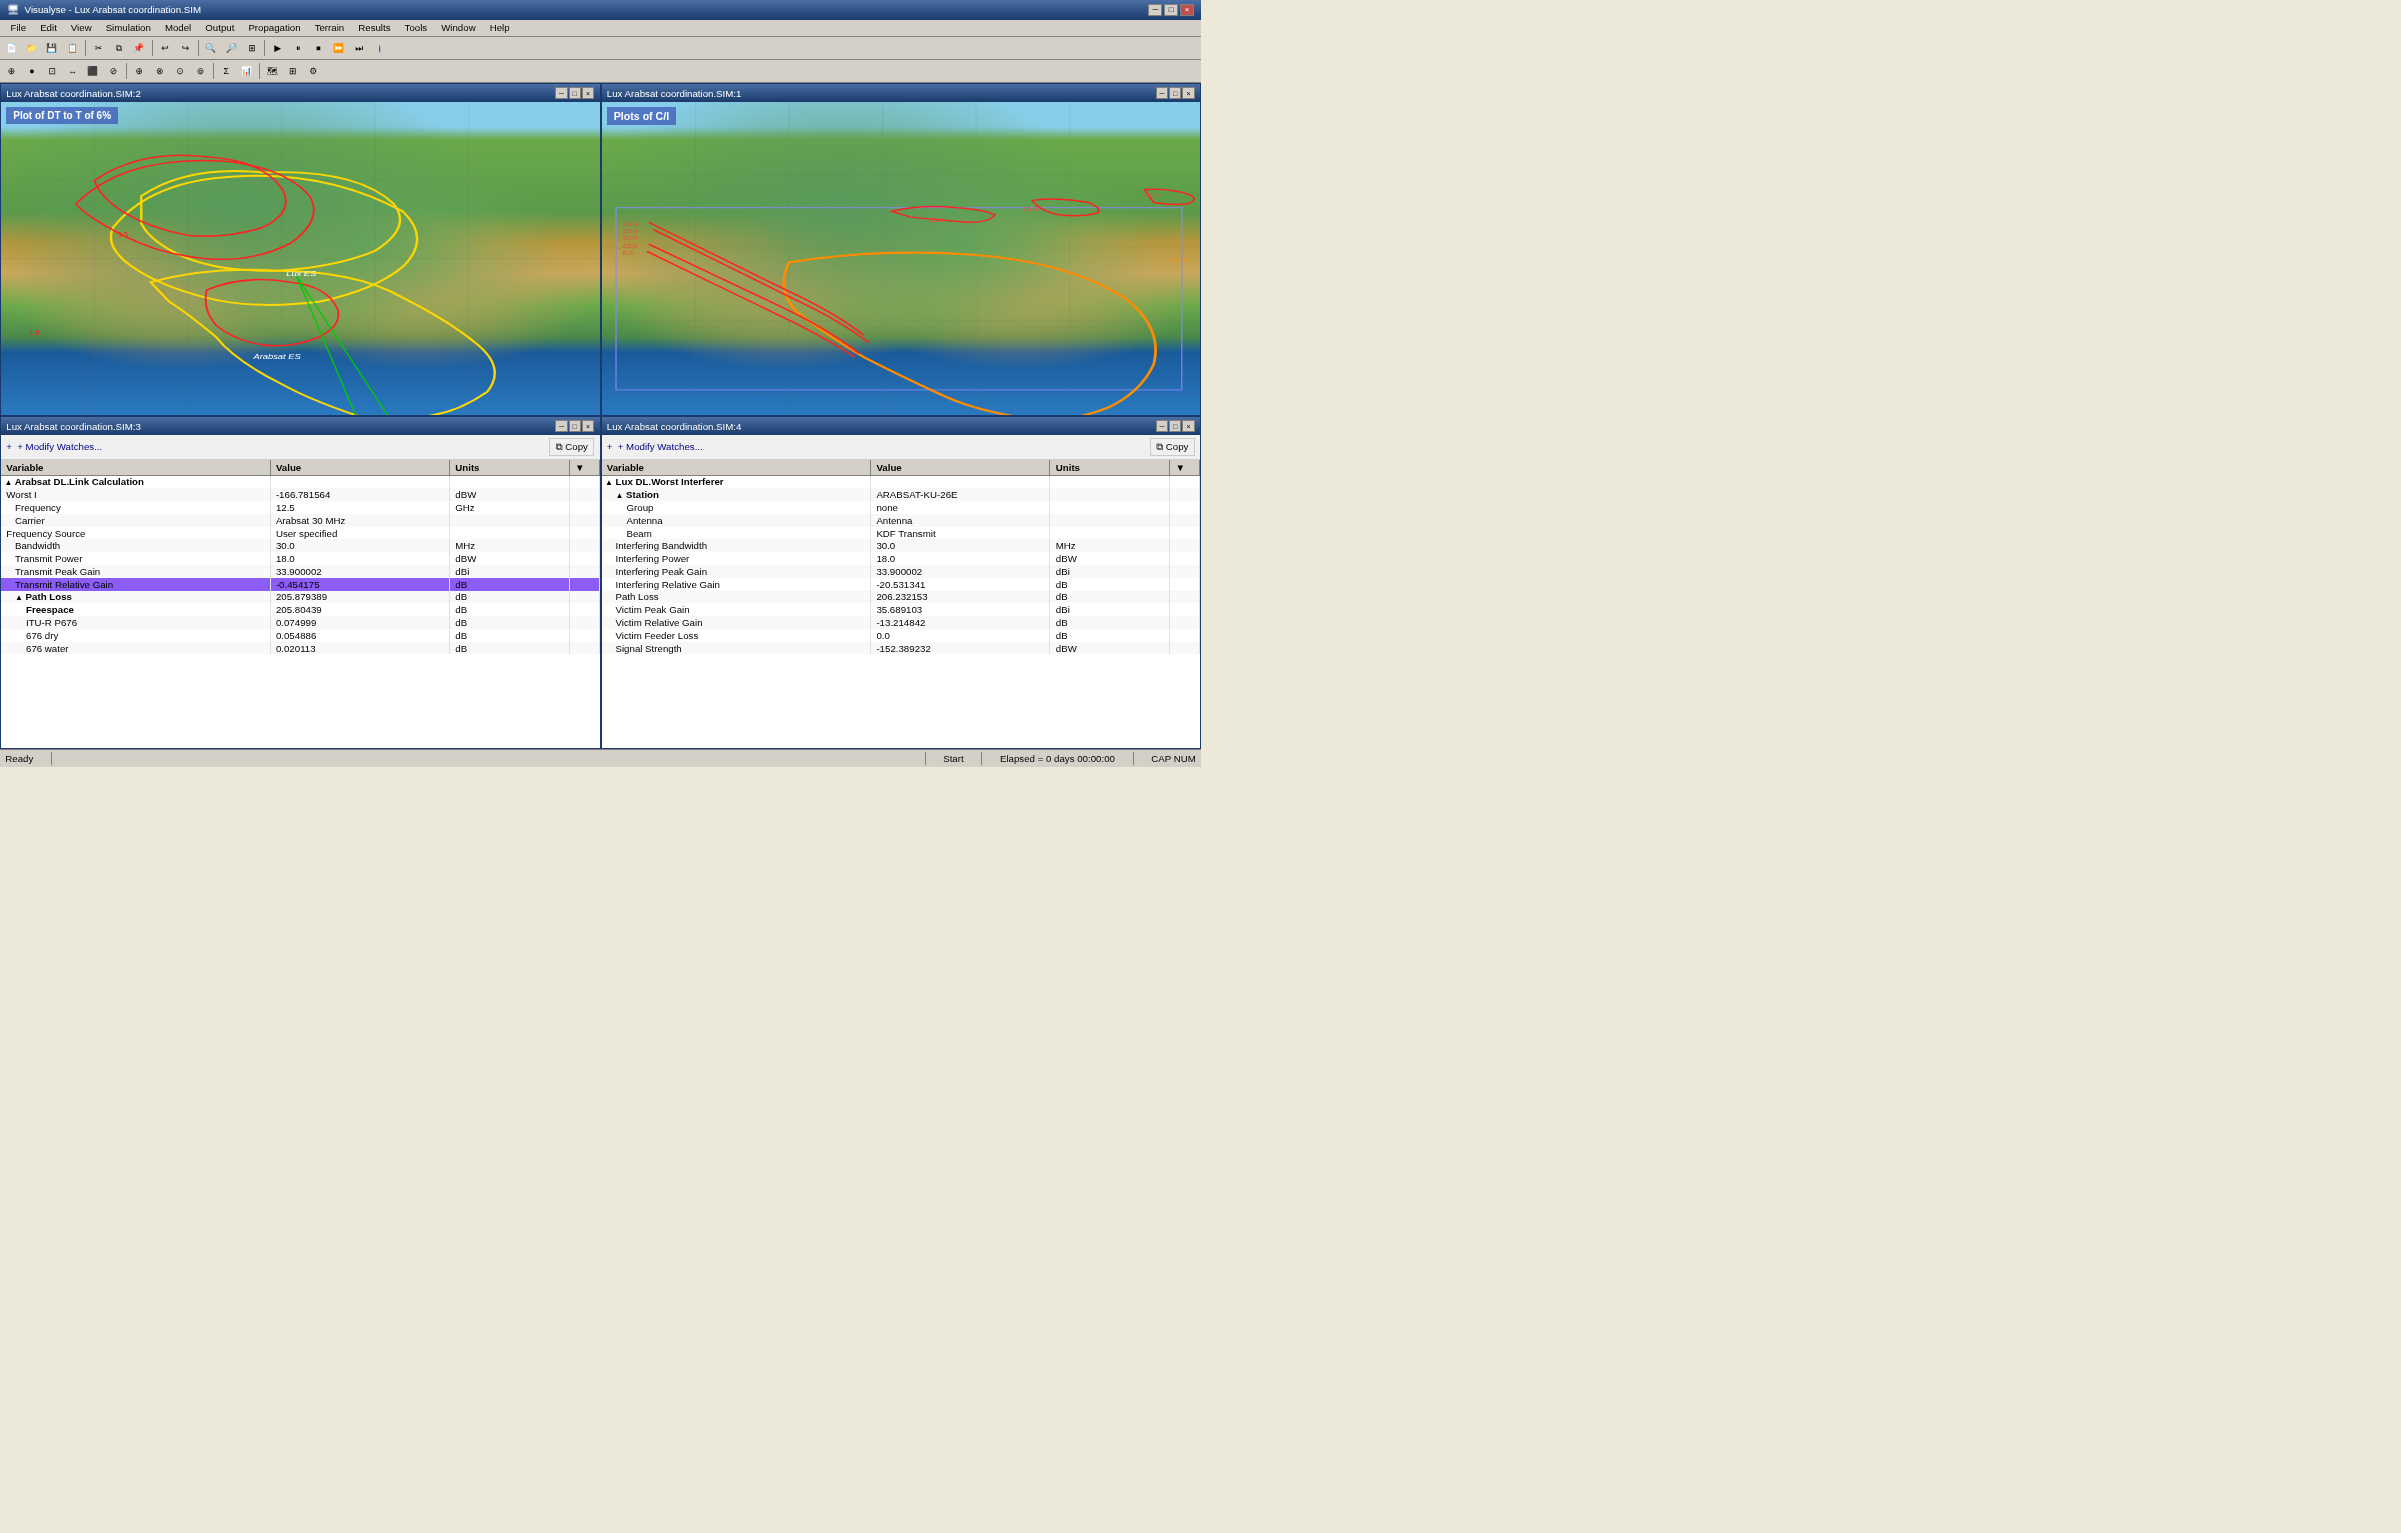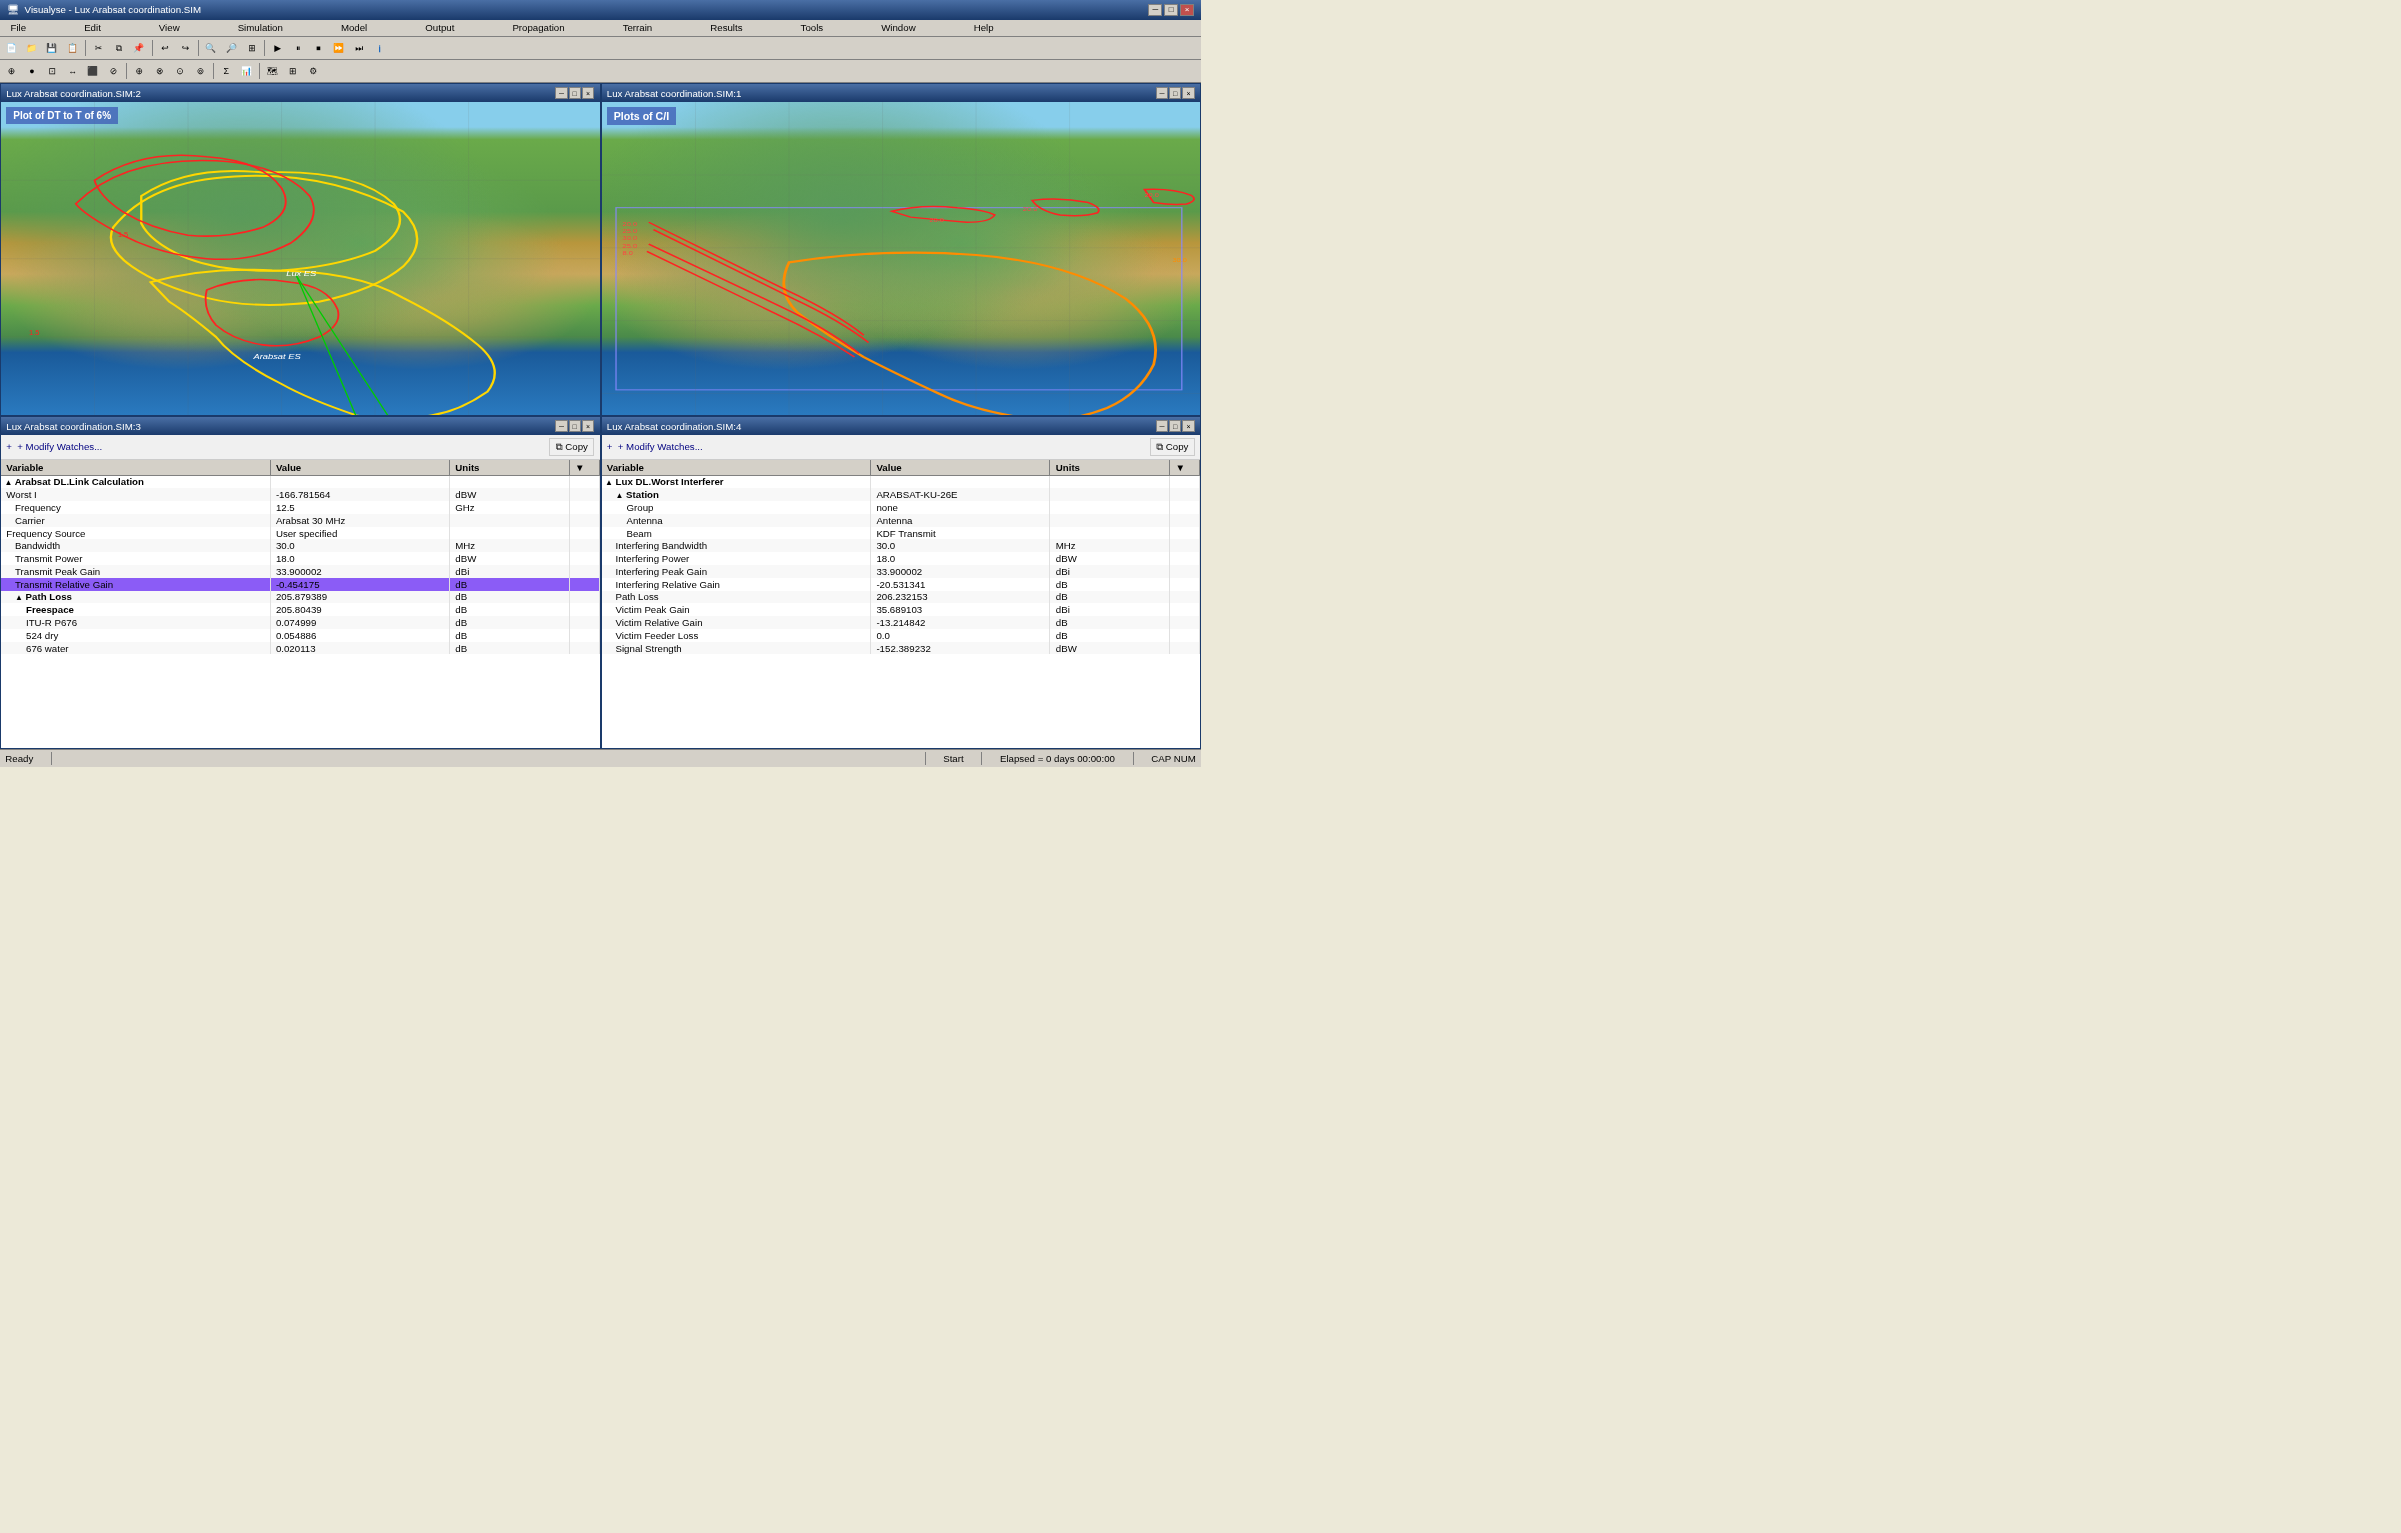--- a/index.html
+++ b/index.html
@@ -28,21 +28,20 @@
     }
 
     
     #menu-bar {
       background: #d4d0c8;
       height: 17.7px;
       display: flex;
       align-items: center;
       border-bottom: 0.9px solid #808080;
       padding: 0 3.5px;
-      gap: 44px;
     }
     .menu-item {
       padding: 1.8px 7px;
       font-size: 9.7px;
       cursor: pointer;
       height: 100%;
       display: flex; align-items: center;
     }
 
     
@@ -514,21 +513,21 @@
     <td>dB</td>
     <td></td>
   </tr>
             <tr style="background: rgb(248, 248, 248);">
     <td style="padding-left:25px;font-weight:normal">ITU-R P676</td>
     <td>0.074999</td>
     <td>dB</td>
     <td></td>
   </tr>
             <tr style="background: white;">
-    <td style="padding-left:25px;font-weight:normal">524 dry</td>
+    <td style="padding-left:25px;font-weight:normal">676 dry</td>
     <td>0.054886</td>
     <td>dB</td>
     <td></td>
   </tr>
             <tr style="background: rgb(248, 248, 248);">
     <td style="padding-left:25px;font-weight:normal">676 water</td>
     <td>0.020113</td>
     <td>dB</td>
     <td></td>
   </tr>

